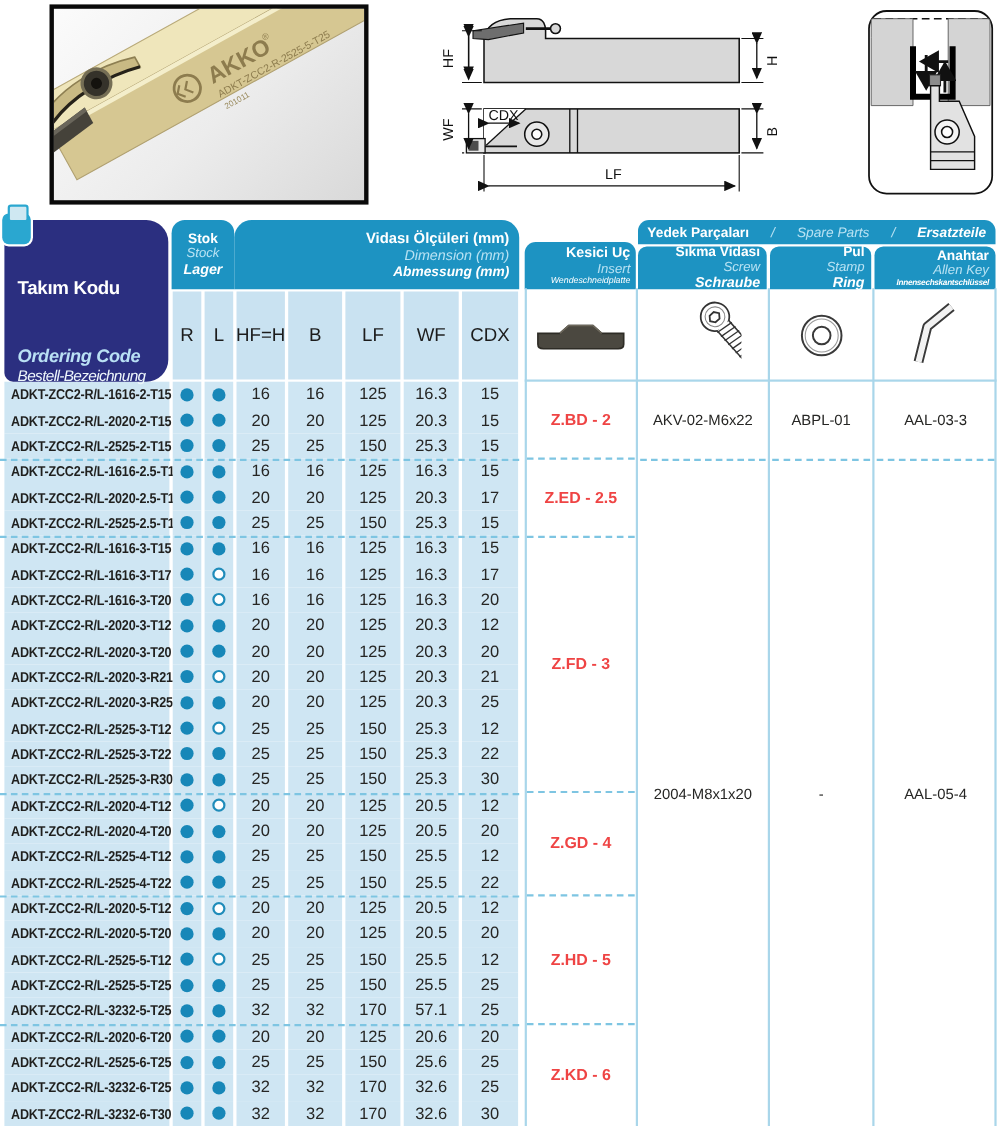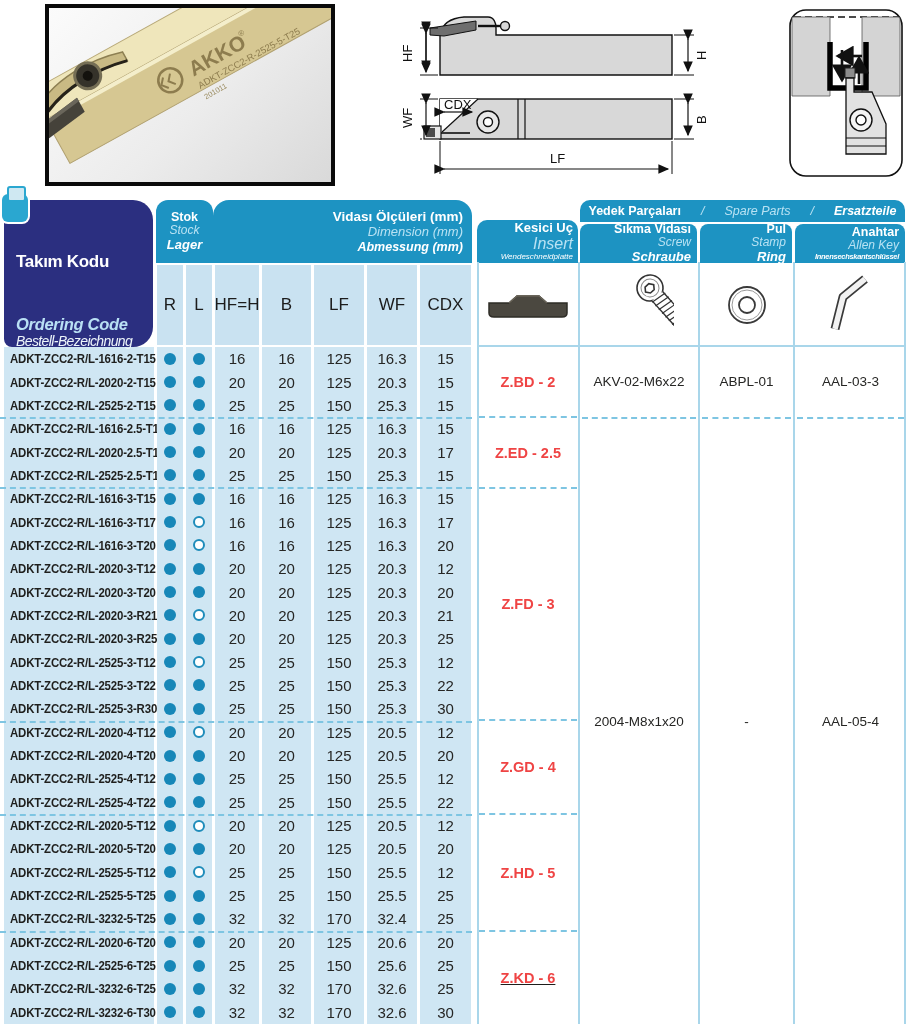--- a/index.html
+++ b/index.html
@@ -25,21 +25,21 @@
   .band .ln1{font-weight:bold;font-size:12.5px;}
   .band .ln2{font-style:italic;color:#b8e2f3;font-size:12px;}
   .band .ln3{font-style:italic;font-weight:bold;font-size:13px;}
   .b-stok{left:156px;top:0;width:57px;height:63px;border-radius:12px 12px 0 0;
     display:flex;flex-direction:column;align-items:center;justify-content:center;line-height:1.15;text-align:center;}
   .b-dim{left:213px;top:0;width:259px;height:63px;border-radius:16px 16px 0 0;
     display:flex;flex-direction:column;justify-content:center;align-items:flex-end;padding-right:9px;box-sizing:border-box;line-height:1.18;}
   .b-dim .ln1{font-size:13.5px;} .b-dim .ln2{font-size:13px;} .b-dim .ln3{font-size:12.5px;}
   .b-insert{left:477px;top:20px;width:101px;height:43px;border-radius:10px 10px 0 0;
     display:flex;flex-direction:column;justify-content:center;align-items:flex-end;padding-right:5px;box-sizing:border-box;line-height:1.12;text-align:right;}
-  .b-insert .ln1{font-size:13px;text-align:center;} .b-insert .ln2{font-size:16px;} .b-insert .ln3{font-size:8px;font-weight:normal;}
+  .b-insert .ln1{font-size:13px;text-align:center;} .b-insert .ln2{font-size:12px;} .b-insert .ln3{font-size:8px;font-weight:normal;}
   .b-spare{left:580px;top:0;width:325px;height:22px;border-radius:10px 10px 0 0;
     display:flex;align-items:center;justify-content:center;font-size:12.5px;gap:20px;}
   .b-spare .s1{font-weight:bold;} .b-spare .s2{font-style:italic;color:#b8e2f3;} .b-spare .s3{font-weight:bold;font-style:italic;}
   .b-sub{top:24px;height:39px;border-radius:8px 8px 0 0;display:flex;flex-direction:column;justify-content:center;
     align-items:flex-end;padding-right:6px;box-sizing:border-box;line-height:1.15;text-align:right;}
   .b-screw{left:580px;width:117px;} .b-ring{left:700px;width:92px;} .b-allen{left:795px;width:110px;}
   .b-allen .ln3{font-size:7.5px;letter-spacing:-.3px;}
   
   .cell{position:absolute;top:0;bottom:0;background:#cfe6f3;display:flex;align-items:center;justify-content:center;}
   .c-name{left:4px;width:150px;justify-content:flex-start;padding-left:6px;box-sizing:border-box;}
@@ -930,21 +930,21 @@
           <div class="cell c-hf">
             <div class="num">32</div>
           </div>
           <div class="cell c-b">
             <div class="num">32</div>
           </div>
           <div class="cell c-lf">
             <div class="num">170</div>
           </div>
           <div class="cell c-wf">
-            <div class="num">32.4</div>
+            <div class="num">57.1</div>
           </div>
           <div class="cell c-cdx">
             <div class="num">25</div>
           </div>
         </div>
         <div class="lrow">
           <div class="cell c-name">
             <div class="code-text">ADKT-ZCC2-R/L-2020-6-T20</div>
           </div>
           <div class="cell c-r">
@@ -1057,21 +1057,21 @@
         </div>
         <div class="icell dashed" style="flex: 10 1 0%;">
           <div class="ilabel">Z.FD - 3</div>
         </div>
         <div class="icell dashed" style="flex: 4 1 0%;">
           <div class="ilabel">Z.GD - 4</div>
         </div>
         <div class="icell dashed" style="flex: 5 1 0%;">
           <div class="ilabel">Z.HD - 5</div>
         </div>
-        <div class="icell" style="flex: 4 1 0%; text-decoration: underline;">
+        <div class="icell" style="flex: 4 1 0%;">
           <div class="ilabel">Z.KD - 6</div>
         </div>
       </div>
     <div class="gcol" id="screw-col">
         <div class="scell dashed" style="flex: 3 1 0%;">
           <div class="slabel">AKV-02-M6x22</div>
         </div>
         <div class="scell" style="flex: 26 1 0%;">
           <div class="slabel">2004-M8x1x20</div>
         </div>

